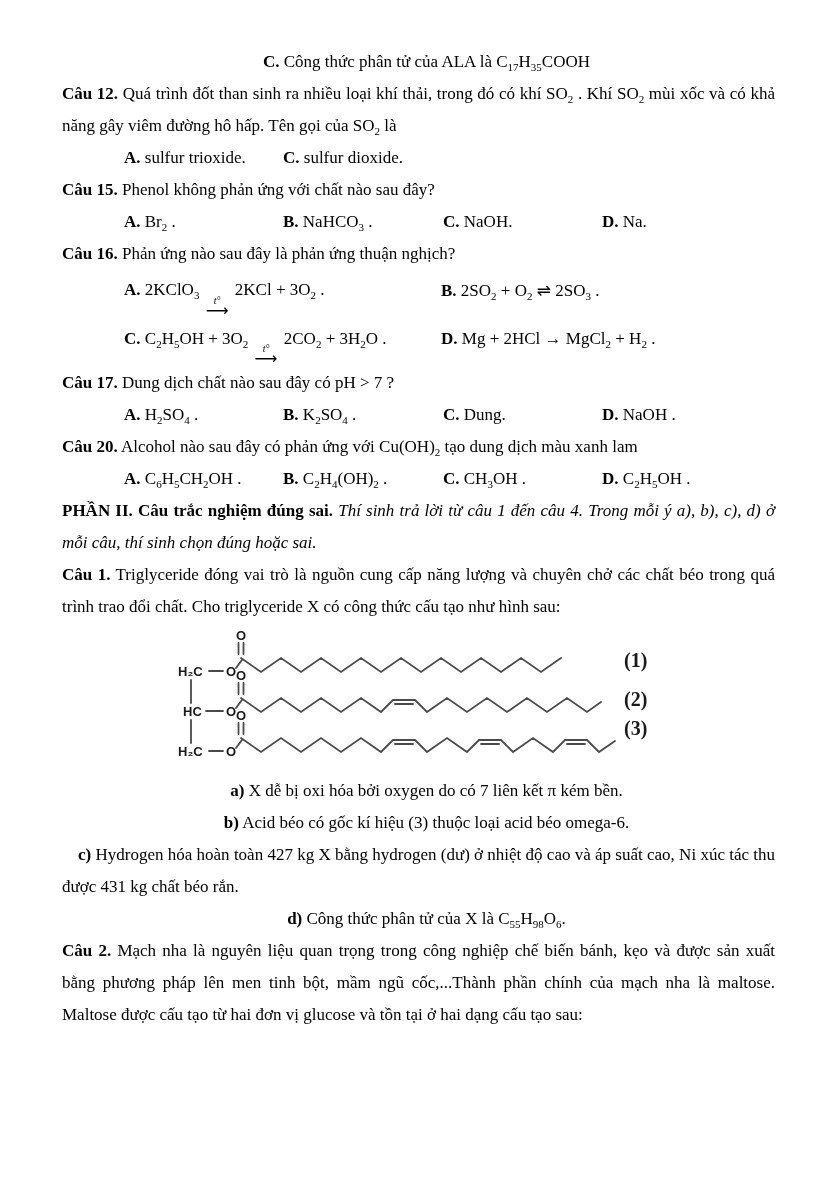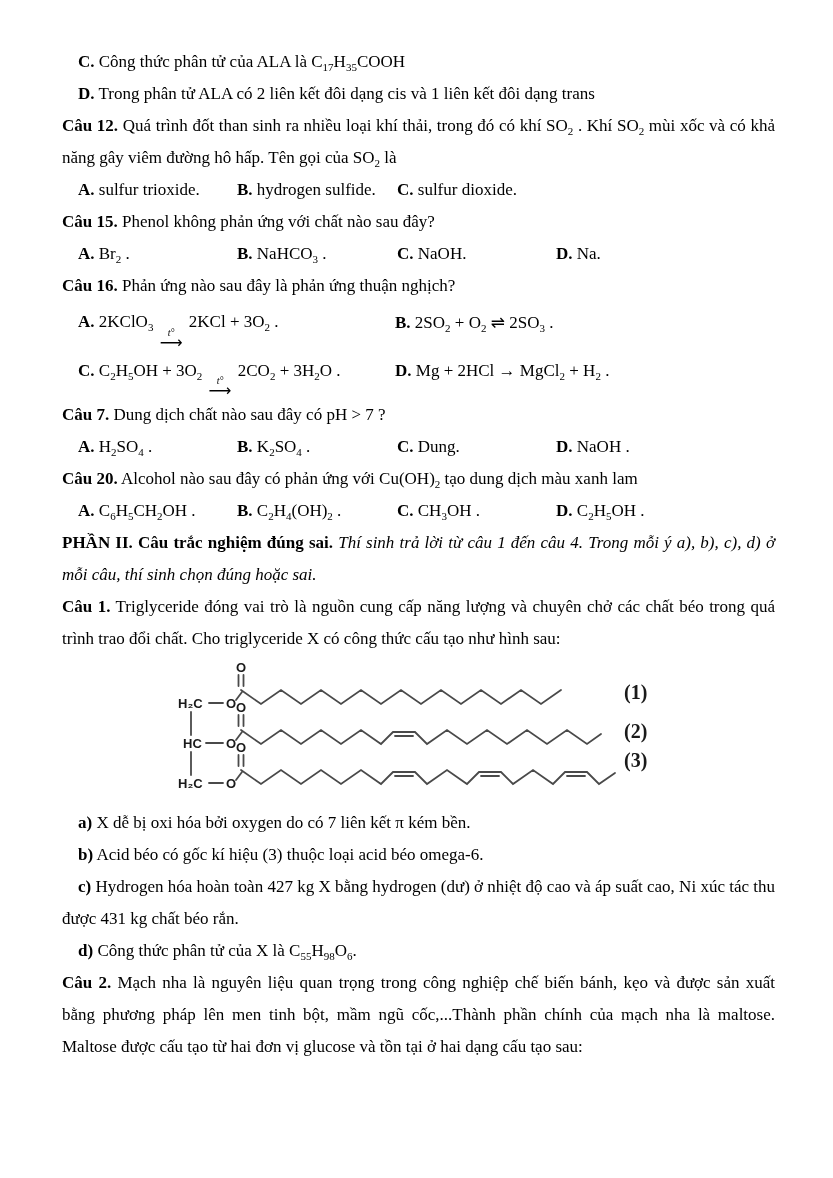--- a/index.html
+++ b/index.html
@@ -9,48 +9,46 @@
     margin:0 auto;
     background:#ffffff;
     box-sizing:border-box;
     padding:46px 58px 0 62px;
     font-family:"Liberation Serif","DejaVu Serif",serif;
     font-size:17px;
     color:#000;
     overflow:hidden;
   }
   p{margin:0;line-height:32px;text-align:justify;}
-  .indent{padding-left:16px;text-align:left;}
+  .indent{padding-left:16px;text-align:center;}
   b.lbl{font-weight:bold;}
   i{font-style:italic;}
   .opts4{display:grid;grid-template-columns:159px 160px 159px auto;padding-left:16px;line-height:32px;}
   .opts2{display:grid;grid-template-columns:317px auto;padding-left:16px;line-height:40px;}
-  .opt{white-space:nowrap;text-align:left;}
+  .opt{white-space:nowrap;text-align:left;margin-left:46px;}
   sub{font-size:11px;line-height:0;}
   .rxn{display:inline-flex;flex-direction:column;align-items:center;vertical-align:-0.5em;margin:0 2px;line-height:1;}
   .rxn .cond{font-size:10px;line-height:1;margin-bottom:-3px;font-style:italic;}
   .rxn .arr{font-size:16px;line-height:1;font-family:"DejaVu Sans",sans-serif;}
   .harpoon{font-family:"DejaVu Sans",sans-serif;}
   .figure-wrap{margin:6px 0 6px 112px;width:505px;height:140px;}
   .figure-wrap svg{display:block;}
   .atomtxt{font-family:"Liberation Sans","DejaVu Sans",sans-serif;font-size:13px;font-weight:bold;fill:#1a1a1a;}
   .chainlabel{font-family:"Liberation Serif",serif;font-size:20px;font-weight:bold;fill:#1a1a1a;}
 </style>
 </head>
 <body>
 
 <div class="page">
 
   <p class="indent"><b class="lbl">C.</b> <span>Công thức phân tử của ALA là C<sub>17</sub>H<sub>35</sub>COOH</span></p>
-  <p class="indent"><b class="lbl">D.</b> <span>Trong phân tử ALA có 2 liên kết đôi dạng cis và 1 liên kết đôi dạng trans</span></p>
 
   <p><b class="lbl">Câu 12.</b> <span>Quá trình đốt than sinh ra nhiều loại khí thải, trong đó có khí SO<sub>2</sub> . Khí SO<sub>2</sub> mùi xốc và có khả năng gây viêm đường hô hấp. Tên gọi của SO<sub>2</sub> là</span></p>
   <div class="opts4">
     <span class="opt"><b class="lbl">A.</b> <span>sulfur trioxide.</span></span>
-    <span class="opt"><b class="lbl">B.</b> <span>hydrogen sulfide.</span></span>
     <span class="opt"><b class="lbl">C.</b> <span>sulfur dioxide.</span></span>
   </div>
 
   <p><b class="lbl">Câu 15.</b> <span>Phenol không phản ứng với chất nào sau đây?</span></p>
   <div class="opts4">
     <span class="opt"><b class="lbl">A.</b> <span>Br<sub>2</sub> .</span></span>
     <span class="opt"><b class="lbl">B.</b> <span>NaHCO<sub>3</sub> .</span></span>
     <span class="opt"><b class="lbl">C.</b> <span>NaOH.</span></span>
     <span class="opt"><b class="lbl">D.</b> <span>Na.</span></span>
   </div>
@@ -62,21 +60,21 @@
             <span class="arr">⟶</span>
           </span> 2KCl + 3O<sub>2</sub> .</span></span>
     <span class="opt"><b class="lbl">B.</b> <span class="harpoon-host">2SO<sub>2</sub> + O<sub>2</sub> <span class="harpoon">⇌</span> 2SO<sub>3</sub> .</span></span>
     <span class="opt"><b class="lbl">C.</b> <span>C<sub>2</sub>H<sub>5</sub>OH + 3O<sub>2</sub> <span class="rxn">
             <span class="cond">t°</span>
             <span class="arr">⟶</span>
           </span> 2CO<sub>2</sub> + 3H<sub>2</sub>O .</span></span>
     <span class="opt"><b class="lbl">D.</b> <span>Mg + 2HCl → MgCl<sub>2</sub> + H<sub>2</sub> .</span></span>
   </div>
 
-  <p><b class="lbl">Câu 7.</b> <span>Dung dịch chất nào sau đây có pH &gt; 7 ?</span></p>
+  <p><b class="lbl">Câu 17.</b> <span>Dung dịch chất nào sau đây có pH &gt; 7 ?</span></p>
   <div class="opts4">
     <span class="opt"><b class="lbl">A.</b> <span>H<sub>2</sub>SO<sub>4</sub> .</span></span>
     <span class="opt"><b class="lbl">B.</b> <span>K<sub>2</sub>SO<sub>4</sub> .</span></span>
     <span class="opt"><b class="lbl">C.</b> <span>Dung.</span></span>
     <span class="opt"><b class="lbl">D.</b> <span>NaOH .</span></span>
   </div>
 
   <p><b class="lbl">Câu 20.</b> <span>Alcohol nào sau đây có phản ứng với Cu(OH)<sub>2</sub> tạo dung dịch màu xanh lam</span></p>
   <div class="opts4">
     <span class="opt"><b class="lbl">A.</b> <span>C<sub>6</sub>H<sub>5</sub>CH<sub>2</sub>OH .</span></span>

